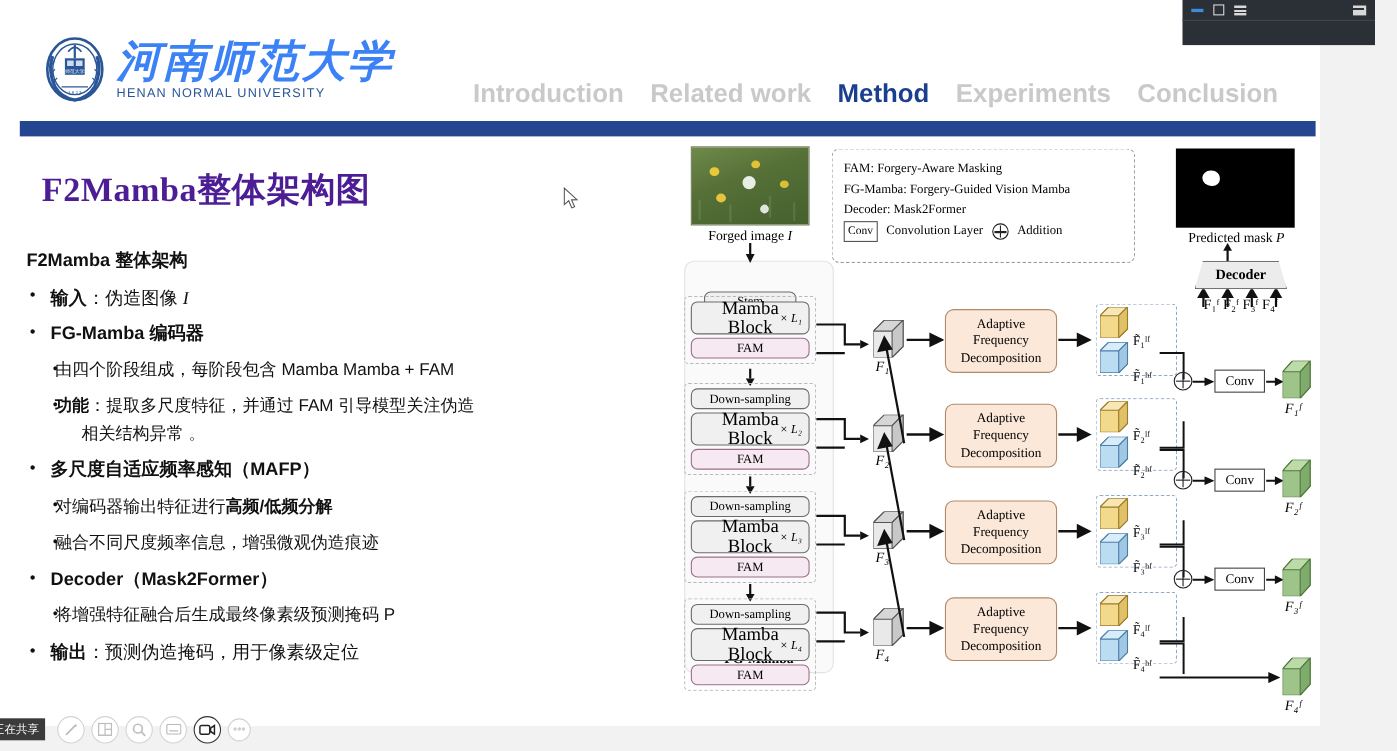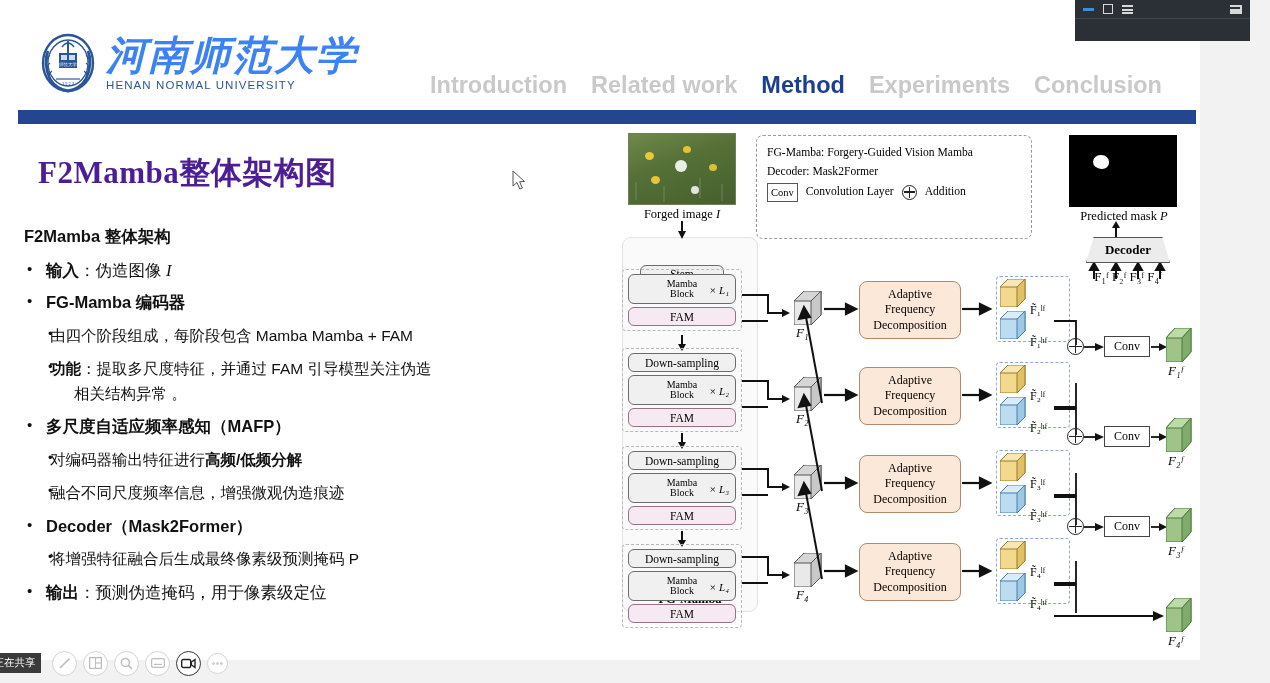--- a/index.html
+++ b/index.html
@@ -83,21 +83,21 @@
   .fg-title { position:absolute; bottom:4px; left:0; width:100%; text-align:center;
               font-weight:bold; font-size:12.5px; font-family:"Liberation Serif", serif; }
   .stage { position:absolute; left:8px; width:120px; border:1px dashed #b9b9b9; border-radius:4px;
            padding:4px 5px; }
   .blk { border:1px solid #6b6b6b; border-radius:6px; background:#f0f0f0;
          font-family:"Liberation Serif", serif; font-size:11.5px; text-align:center;
          display:flex; align-items:center; justify-content:center; }
   .blk.stem { position:absolute; left:26px; top:108px; width:84px; height:18px;margin-top:24px; }
   .blk.down { height:19px; margin-bottom:3px; }
   .blk.mamba { height:30px; position:relative; }
-  .blk.mamba .nm { line-height:1.05; font-size:10px; }
+  .blk.mamba .nm { line-height:1.05; font-size:17px; }
   .blk.mamba .xl { position:absolute; right:6px; top:9px; font-size:11px; font-style:italic; }
   .blk.fam { height:19px; margin-top:3px; background:#f6e9f1; border-color:#9a6f8a; }
 
   .mafp-panel { position:absolute; left:152px; top:116px; width:412px; height:411px;
                 background:#fbfbfb; border:1px solid #e3e3e3; border-radius:9px; }
   .mafp-title { position:absolute; bottom:4px; left:0; width:100%; text-align:center;
                 font-weight:bold; font-size:12.5px; font-family:"Liberation Serif", serif; }
 
   .cube { position:absolute; }
   .afd { position:absolute; width:102px; height:58px; background:#fbe8d9; border:1px solid #b08a6a;
@@ -253,20 +253,21 @@
       <div class="blade" style="left:34px;top:52px;width:2px;height:16px;"></div>
       <div class="blade" style="left:70px;top:44px;width:2px;height:20px;"></div>
       <div class="blade" style="left:92px;top:50px;width:2px;height:17px;"></div>
     </div>
     <div class="cap-forged">
       <span>Forged image</span>
       <i>I</i>
     </div>
 
     <div class="legend">
+      <div>FAM: Forgery-Aware Masking</div>
       <div>FG-Mamba: Forgery-Guided Vision Mamba</div>
       <div>Decoder: Mask2Former</div>
       <div class="legend-row">
         <span class="conv-chip">Conv</span>
         <span>Convolution Layer</span>
         <span class="plus-ic"></span>
         <span>Addition</span>
       </div>
     </div>
 

